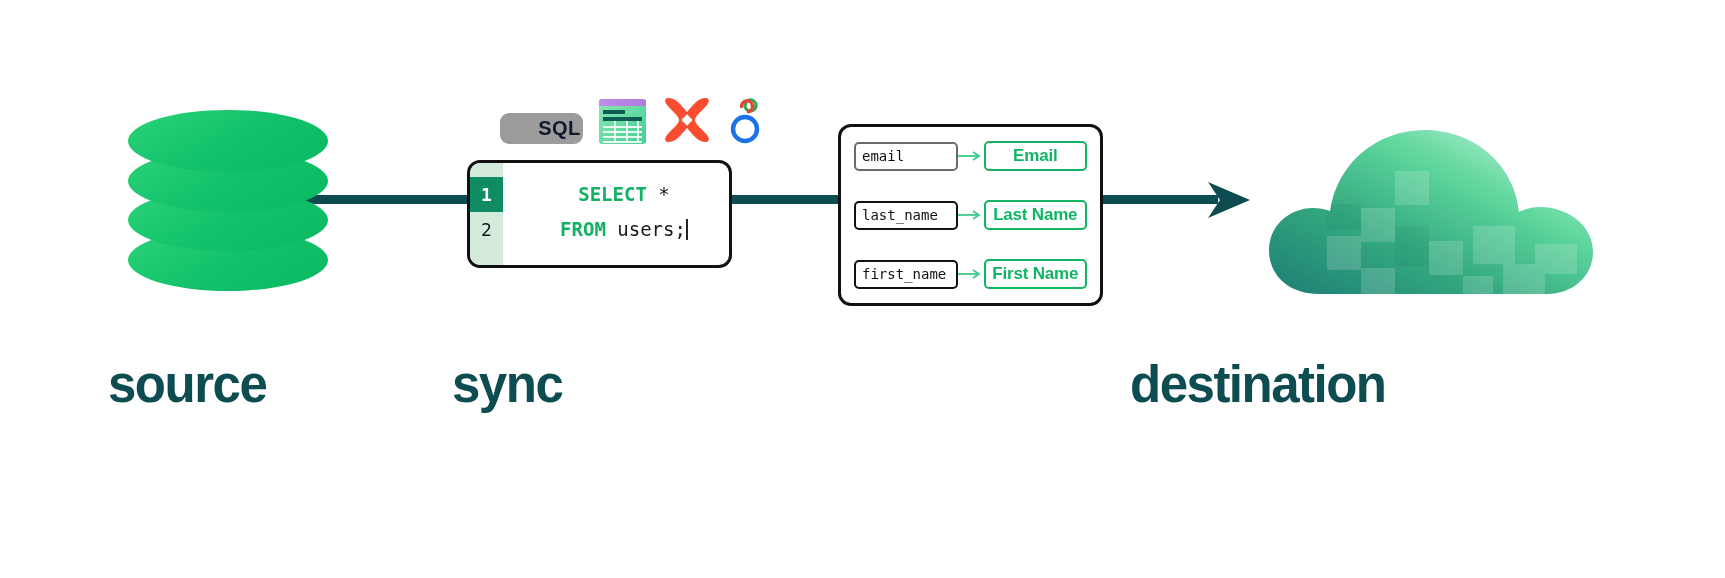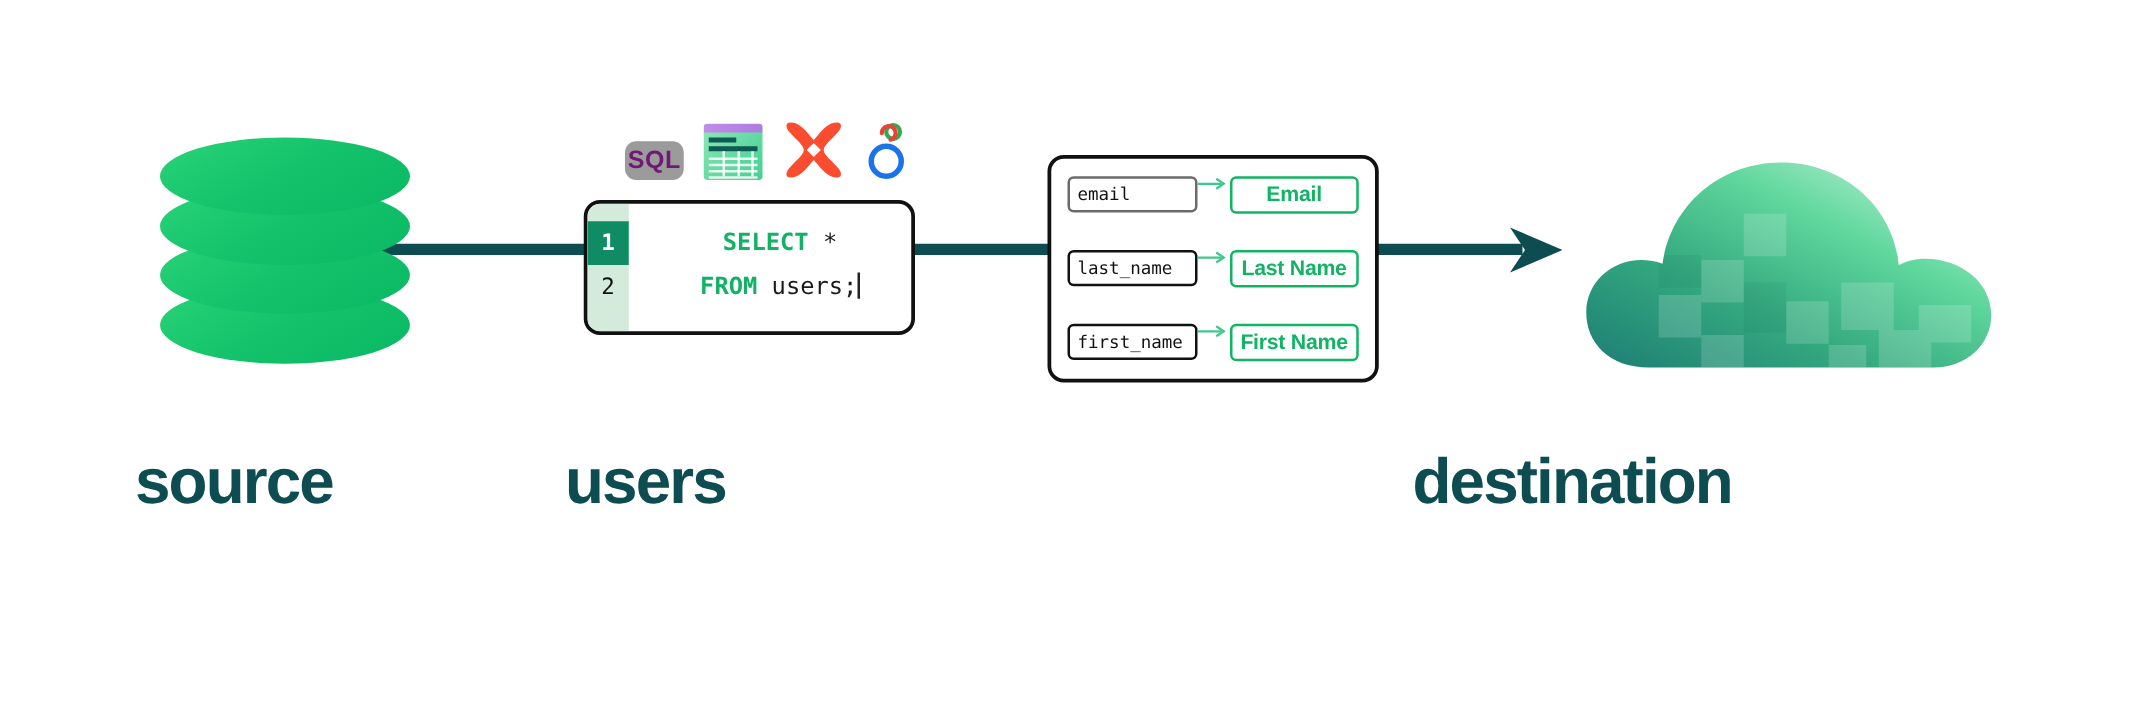--- a/index.html
+++ b/index.html
@@ -16,23 +16,23 @@
   
   #db{position:absolute;left:128px;top:110px;width:200px;height:195px;}
   .disc{position:absolute;left:0;width:200px;height:76px;border-radius:50%/50%;}
   .disc .top{position:absolute;left:0;top:0;width:200px;height:62px;border-radius:50%;
      background:linear-gradient(150deg,#2ad378 0%,#13c26b 50%,#0ab863 100%);}
   .disc .side{position:absolute;left:0;top:24px;width:200px;height:52px;border-radius:50%;
      background:linear-gradient(180deg,#0f7a58 0%,#0c5e4c 100%);z-index:-1;}
 
   
   #icons{position:absolute;left:500px;top:96px;display:flex;align-items:flex-end;gap:16px;}
-  .sqlbadge{width:47px;height:31px;border-radius:9px;background:#9b9b9b;color:#701a75;
+  .sqlbadge{width:47px;height:31px;border-radius:9px;background:#9b9b9b;color:#0f172a;
      font-size:20px;font-weight:700;letter-spacing:.5px;display:flex;align-items:center;
-     justify-content:center;font-family:"Liberation Sans",sans-serif;}
+     justify-content:center;font-family:"Liberation Sans",sans-serif;padding-left:36px;}
   .sheet{width:47px;height:45px;border-radius:3px;overflow:hidden;position:relative;
      background:linear-gradient(135deg,#8ee8b6 0%,#5fd9a0 60%,#46cf93 100%);}
   .sheet .bar{position:absolute;left:0;top:0;width:100%;height:7px;
      background:linear-gradient(90deg,#c08ce8,#b07ae0);}
   .sheet .hl{position:absolute;left:4px;height:4px;background:#0d5b52;}
   .sheet .vl{position:absolute;top:22px;bottom:3px;width:1.5px;background:#ffffff;opacity:.85;}
   .sheet .hg{position:absolute;left:4px;right:4px;height:1.5px;background:#ffffff;opacity:.85;}
   .looker-x{width:50px;height:48px;position:relative;}
   .goog{width:34px;height:46px;position:relative;}
 
@@ -48,21 +48,21 @@
      font-family:"DejaVu Sans Mono",monospace;font-size:19px;}
   .cline{height:35px;line-height:35px;white-space:pre;text-align:center;}
   .kw{color:#11b263;font-weight:700;}
   .pl{color:#1a1a1a;}
   .caret{display:inline-block;width:2px;height:21px;background:#222;vertical-align:-4px;}
 
   
   #sync{position:absolute;left:838px;top:124px;width:265px;height:182px;
      background:#fff;border:3.5px solid #111;border-radius:13px;box-sizing:border-box;
      padding:14px 13px;display:flex;flex-direction:column;justify-content:space-between;}
-  .maprow{display:flex;align-items:flex-start;}
+  .maprow{display:flex;align-items:center;}
   .src-field{width:104px;height:29px;border:2px solid #6b6b6b;border-radius:5px;
      box-sizing:border-box;display:flex;align-items:center;padding-left:6px;
      font-family:"DejaVu Sans Mono",monospace;font-size:14px;color:#111;}
   .src-field.dark{border-color:#111;}
   .mini-arrow{width:26px;height:12px;position:relative;flex:none;}
   .dst-field{width:104px;height:30px;border:2.5px solid #10b564;border-radius:5px;
      box-sizing:border-box;display:flex;align-items:center;justify-content:center;
      color:#10b564;font-size:17px;font-weight:600;letter-spacing:-.2px;}
 
   
@@ -204,16 +204,16 @@
       <rect x="196" y="160" width="30" height="26"></rect>
       <rect x="94" y="152" width="34" height="34"></rect>
     </g>
     <g clip-path="url(#cclip)" fill="#0d4c50" opacity="0.07">
       <rect x="60" y="88" width="34" height="26"></rect>
       <rect x="128" y="110" width="34" height="40"></rect>
     </g>
   </svg>
 
   <div class="stage-label" style="left:108px;">source</div>
-  <div class="stage-label" style="left:452px;">users</div>
+  <div class="stage-label" style="left:452px;">sync</div>
   <div class="stage-label" style="left:1130px;">destination</div>
 
 </div>
 
 </body></html>

